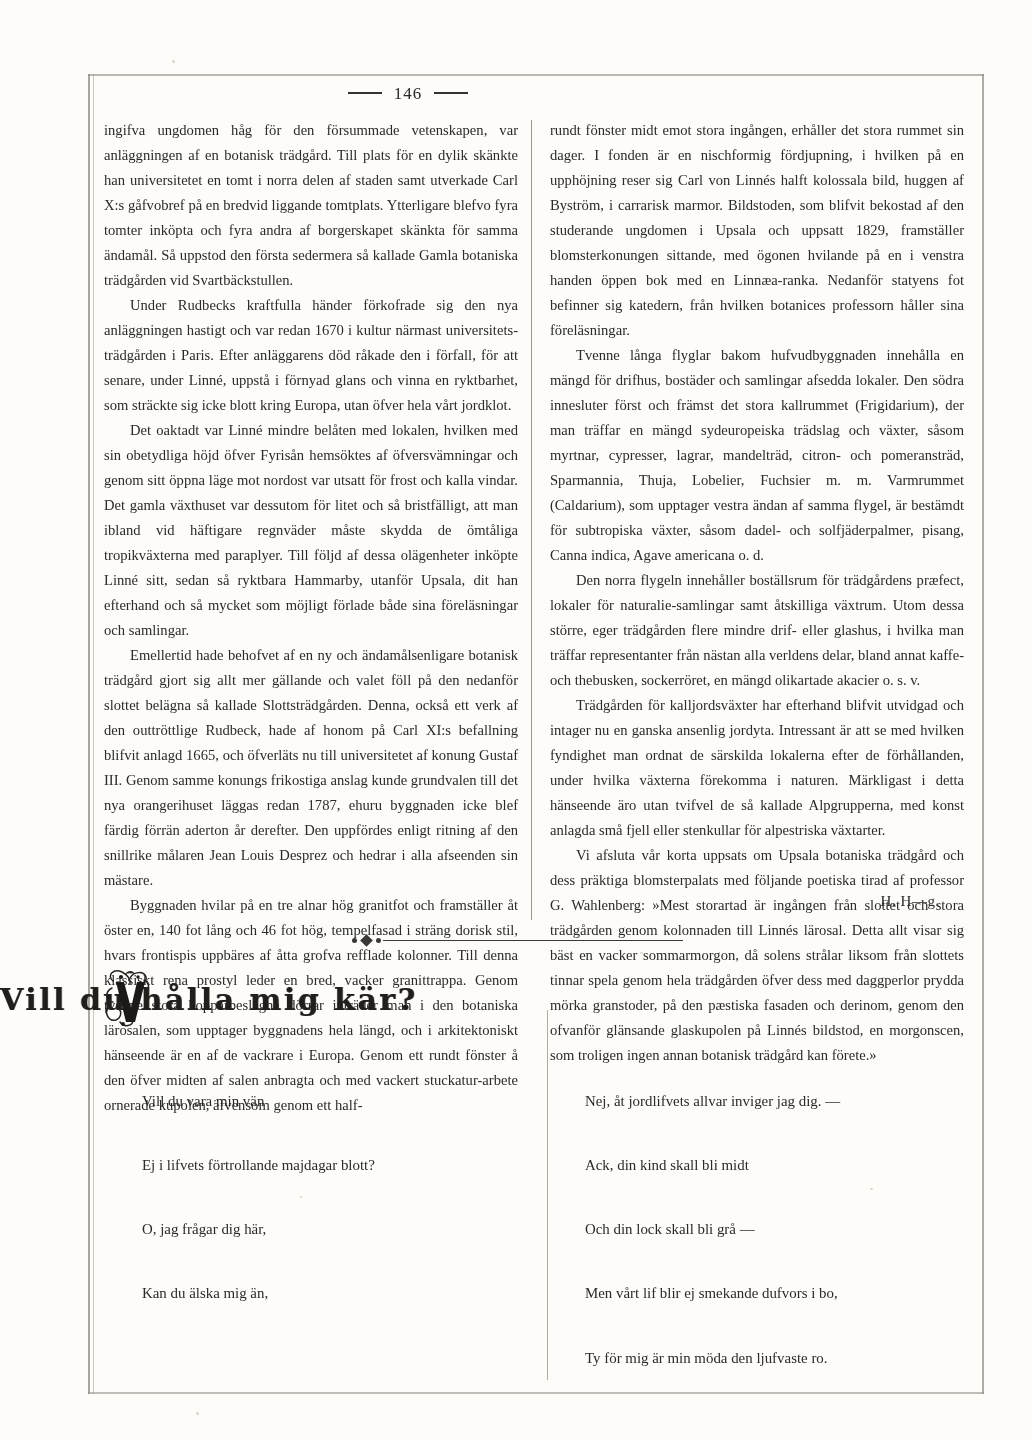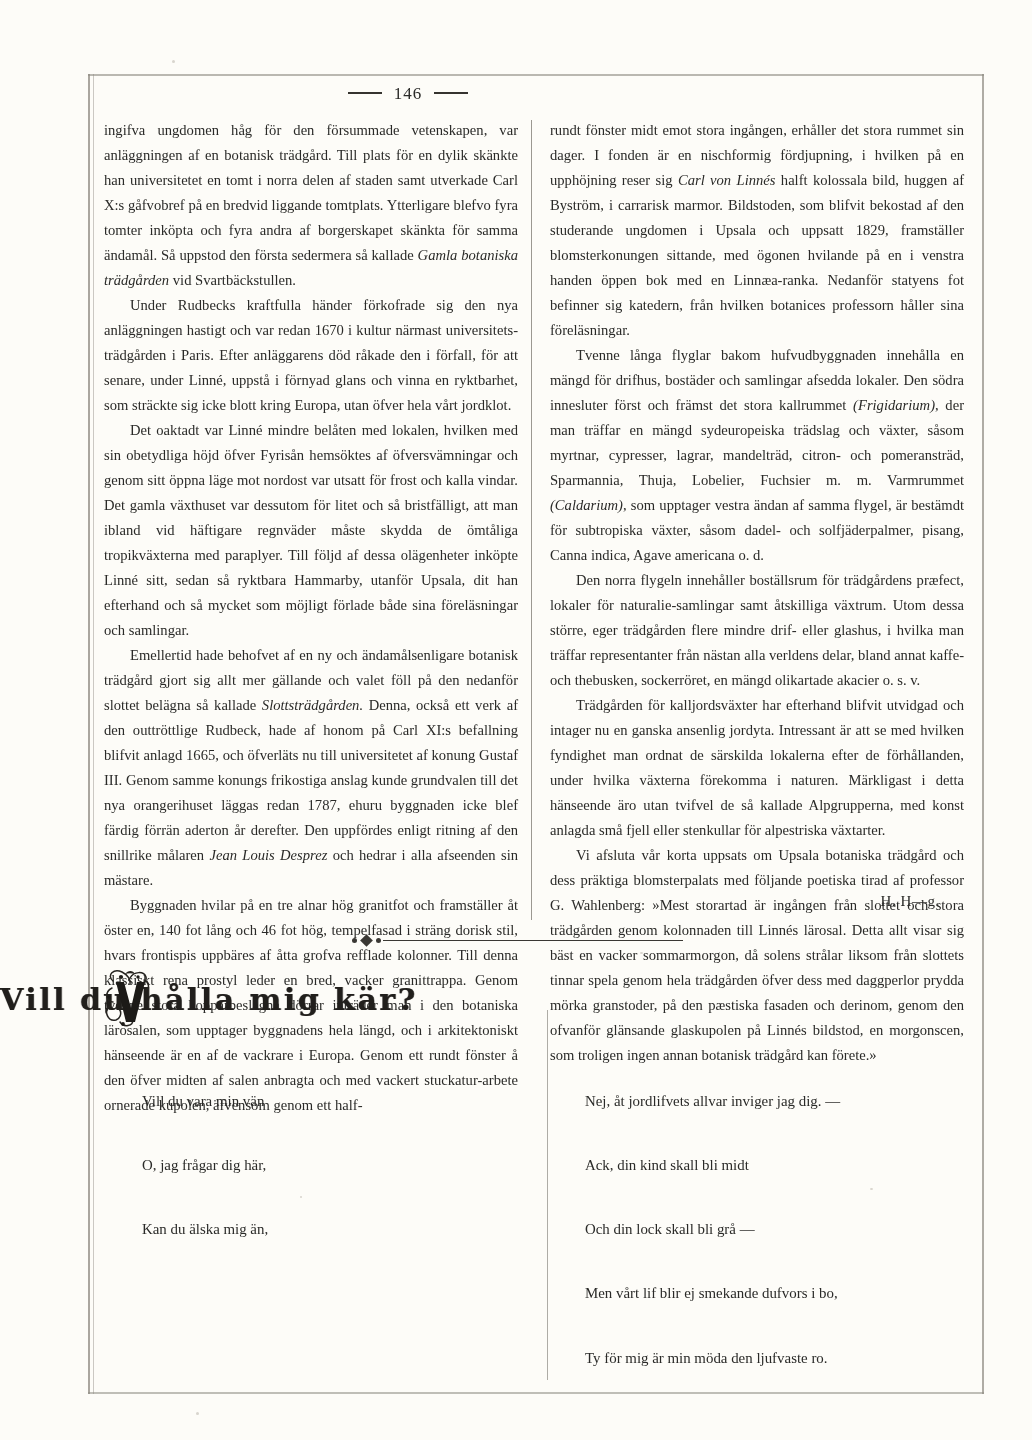--- a/index.html
+++ b/index.html
@@ -73,21 +73,21 @@
     position: absolute;
     left: 531px;
     top: 120px;
     width: 1px;
     height: 800px;
     background: #7a776f;
     opacity: .75;
   }
   .para { margin: 0; text-indent: 26px; }
   .para.first { text-indent: 0; }
-  .it { font-style: italic; }
+  .it { }
 
   
   #ornament {
     position: absolute;
     top: 930px;
     left: 0;
     width: 1032px;
     text-align: center;
     height: 16px;
   }
@@ -253,20 +253,21 @@
       </g>
     </svg>
   </div>
 
   <div id="poem-col-divider"></div>
   <div id="poem">
 
     <div class="poem-col left">
       <p class="stanza">
         <span class="verse">Vill du vara min vän</span>
+        <span class="verse">Ej i lifvets förtrollande majdagar blott?</span>
         <span class="verse">O, jag frågar dig här,</span>
         <span class="verse">Kan du älska mig än,</span>
         
         
       </p>
       
       
     </div>
 
     <div class="poem-col right">

